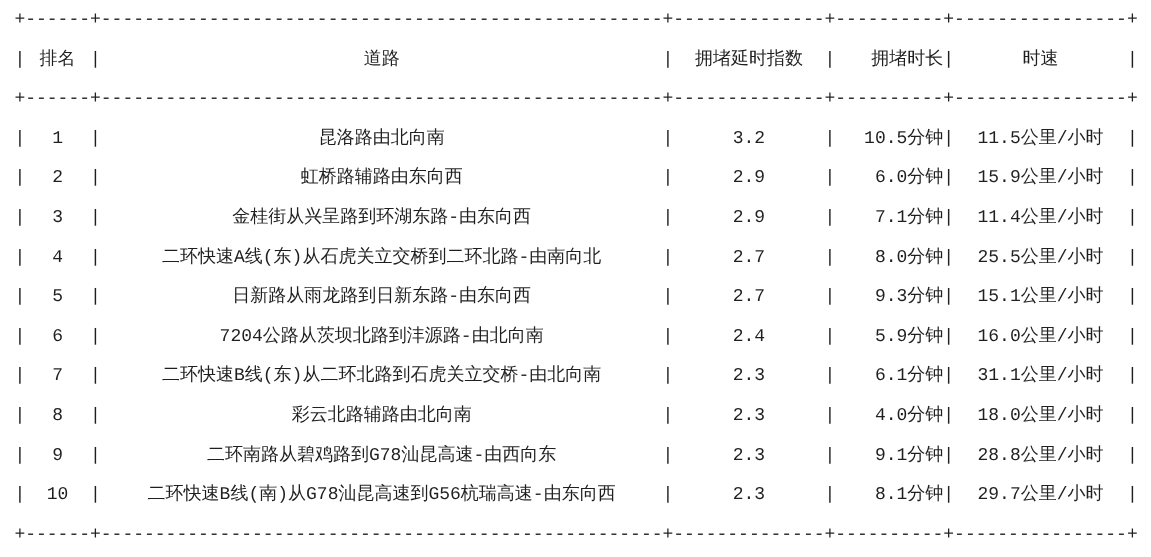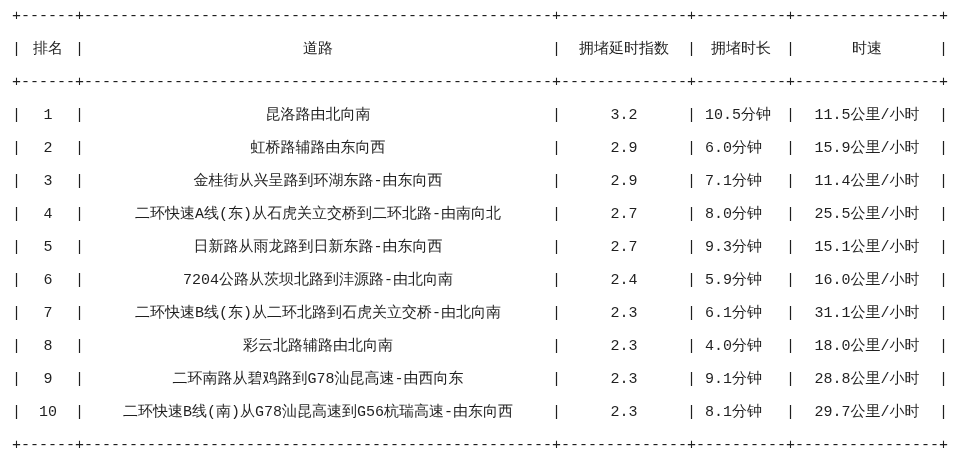--- a/index.html
+++ b/index.html
@@ -31,21 +31,21 @@
     box-sizing: border-box;
     height: 33px;
     line-height: 33px;
     overflow: visible;
     white-space: pre;
   }
   .sep   { width: 1ch;  text-align: center; }
   .c-rank  { width: 6ch;  text-align: center; }
   .c-road  { width: 52ch; text-align: center; }
   .c-index { width: 14ch; text-align: center; }
-  .c-dur   { width: 10ch; text-align: left; padding-left: 1ch; }
+  .c-dur   { width: 10ch; text-align: right; padding-left: 1ch; }
   .c-speed { width: 16ch; text-align: center; }
   .border-line .c-dur { padding-left: 0; text-align: left; }
-  .header-line .c-dur { padding-left: 0; text-align: center; }
+  .header-line .c-dur { padding-left: 0; text-align: right; }
 </style>
 </head>
 <body>
 
 <div class="terminal" id="terminal"><div class="line border-line"><span class="sep">+</span><span class="c-rank">------</span><span class="sep">+</span><span class="c-road">----------------------------------------------------</span><span class="sep">+</span><span class="c-index">--------------</span><span class="sep">+</span><span class="c-dur">----------</span><span class="sep">+</span><span class="c-speed">----------------</span><span class="sep">+</span></div><div class="line header-line"><span class="sep">|</span><span class="c-rank">排名</span><span class="sep">|</span><span class="c-road">道路</span><span class="sep">|</span><span class="c-index">拥堵延时指数</span><span class="sep">|</span><span class="c-dur">拥堵时长</span><span class="sep">|</span><span class="c-speed">时速</span><span class="sep">|</span></div><div class="line border-line"><span class="sep">+</span><span class="c-rank">------</span><span class="sep">+</span><span class="c-road">----------------------------------------------------</span><span class="sep">+</span><span class="c-index">--------------</span><span class="sep">+</span><span class="c-dur">----------</span><span class="sep">+</span><span class="c-speed">----------------</span><span class="sep">+</span></div><div class="line data-line"><span class="sep">|</span><span class="c-rank">1</span><span class="sep">|</span><span class="c-road">昆洛路由北向南</span><span class="sep">|</span><span class="c-index">3.2</span><span class="sep">|</span><span class="c-dur">10.5分钟</span><span class="sep">|</span><span class="c-speed">11.5公里/小时</span><span class="sep">|</span></div><div class="line data-line"><span class="sep">|</span><span class="c-rank">2</span><span class="sep">|</span><span class="c-road">虹桥路辅路由东向西</span><span class="sep">|</span><span class="c-index">2.9</span><span class="sep">|</span><span class="c-dur">6.0分钟</span><span class="sep">|</span><span class="c-speed">15.9公里/小时</span><span class="sep">|</span></div><div class="line data-line"><span class="sep">|</span><span class="c-rank">3</span><span class="sep">|</span><span class="c-road">金桂街从兴呈路到环湖东路-由东向西</span><span class="sep">|</span><span class="c-index">2.9</span><span class="sep">|</span><span class="c-dur">7.1分钟</span><span class="sep">|</span><span class="c-speed">11.4公里/小时</span><span class="sep">|</span></div><div class="line data-line"><span class="sep">|</span><span class="c-rank">4</span><span class="sep">|</span><span class="c-road">二环快速A线(东)从石虎关立交桥到二环北路-由南向北</span><span class="sep">|</span><span class="c-index">2.7</span><span class="sep">|</span><span class="c-dur">8.0分钟</span><span class="sep">|</span><span class="c-speed">25.5公里/小时</span><span class="sep">|</span></div><div class="line data-line"><span class="sep">|</span><span class="c-rank">5</span><span class="sep">|</span><span class="c-road">日新路从雨龙路到日新东路-由东向西</span><span class="sep">|</span><span class="c-index">2.7</span><span class="sep">|</span><span class="c-dur">9.3分钟</span><span class="sep">|</span><span class="c-speed">15.1公里/小时</span><span class="sep">|</span></div><div class="line data-line"><span class="sep">|</span><span class="c-rank">6</span><span class="sep">|</span><span class="c-road">7204公路从茨坝北路到沣源路-由北向南</span><span class="sep">|</span><span class="c-index">2.4</span><span class="sep">|</span><span class="c-dur">5.9分钟</span><span class="sep">|</span><span class="c-speed">16.0公里/小时</span><span class="sep">|</span></div><div class="line data-line"><span class="sep">|</span><span class="c-rank">7</span><span class="sep">|</span><span class="c-road">二环快速B线(东)从二环北路到石虎关立交桥-由北向南</span><span class="sep">|</span><span class="c-index">2.3</span><span class="sep">|</span><span class="c-dur">6.1分钟</span><span class="sep">|</span><span class="c-speed">31.1公里/小时</span><span class="sep">|</span></div><div class="line data-line"><span class="sep">|</span><span class="c-rank">8</span><span class="sep">|</span><span class="c-road">彩云北路辅路由北向南</span><span class="sep">|</span><span class="c-index">2.3</span><span class="sep">|</span><span class="c-dur">4.0分钟</span><span class="sep">|</span><span class="c-speed">18.0公里/小时</span><span class="sep">|</span></div><div class="line data-line"><span class="sep">|</span><span class="c-rank">9</span><span class="sep">|</span><span class="c-road">二环南路从碧鸡路到G78汕昆高速-由西向东</span><span class="sep">|</span><span class="c-index">2.3</span><span class="sep">|</span><span class="c-dur">9.1分钟</span><span class="sep">|</span><span class="c-speed">28.8公里/小时</span><span class="sep">|</span></div><div class="line data-line"><span class="sep">|</span><span class="c-rank">10</span><span class="sep">|</span><span class="c-road">二环快速B线(南)从G78汕昆高速到G56杭瑞高速-由东向西</span><span class="sep">|</span><span class="c-index">2.3</span><span class="sep">|</span><span class="c-dur">8.1分钟</span><span class="sep">|</span><span class="c-speed">29.7公里/小时</span><span class="sep">|</span></div><div class="line border-line"><span class="sep">+</span><span class="c-rank">------</span><span class="sep">+</span><span class="c-road">----------------------------------------------------</span><span class="sep">+</span><span class="c-index">--------------</span><span class="sep">+</span><span class="c-dur">----------</span><span class="sep">+</span><span class="c-speed">----------------</span><span class="sep">+</span></div></div>
 
 </body></html>

